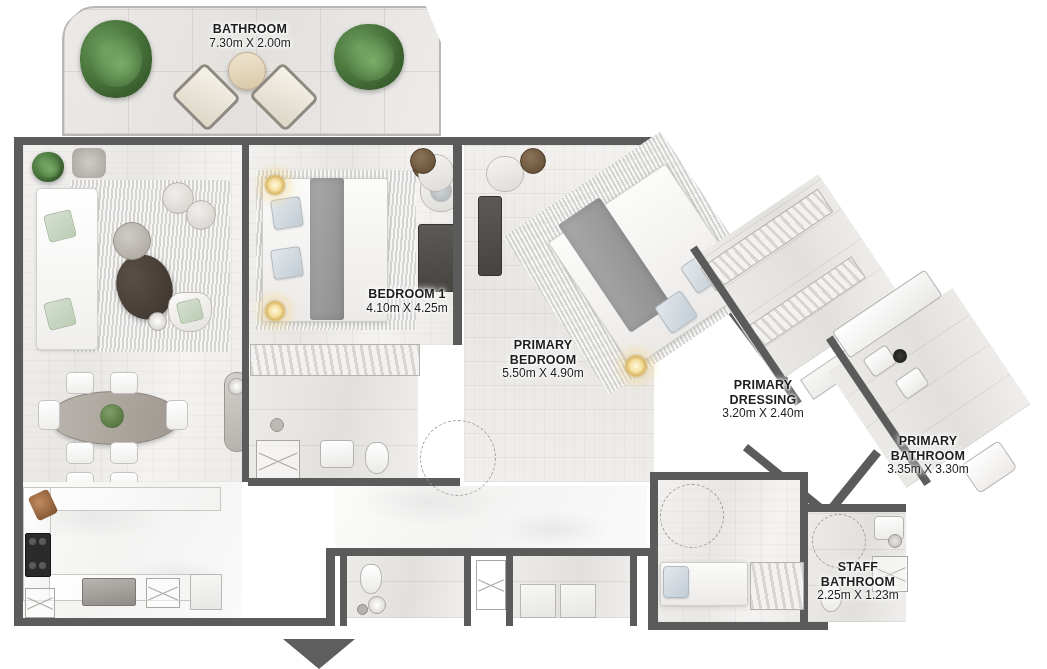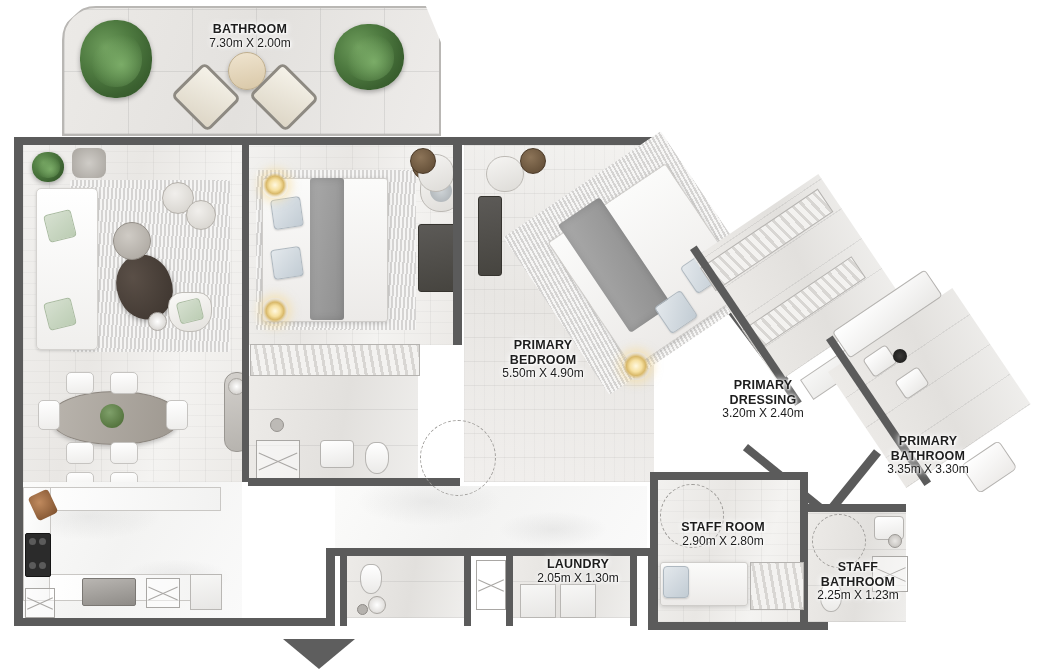--- a/index.html
+++ b/index.html
@@ -249,20 +249,24 @@
   <div class="xbox" style="left:872px;top:556px;width:34px;height:34px;"></div>
   <div class="circ" style="left:888px;top:534px;width:12px;height:12px;background:radial-gradient(circle,#e9e7e4,#bbb8b4);border:1px solid #9a9793;"></div>
 
   <div id="entry-marker" style="left:283px;top:639px;"></div>
 
   <div class="label" style="left:170px;top:22px;width:160px;">
     <span class="nm">BATHROOM</span>
     <span class="dm">7.30m X 2.00m</span>
   </div>
 
+  <div class="label" style="left:327px;top:287px;width:160px;">
+    <span class="nm">BEDROOM 1</span>
+    <span class="dm">4.10m X 4.25m</span>
+  </div>
 
   <div class="label" style="left:473px;top:338px;width:140px;">
     <span class="nm" style="white-space:pre-line;">PRIMARY
 BEDROOM</span>
     <span class="dm">5.50m X 4.90m</span>
   </div>
 
   <div class="label" style="left:693px;top:378px;width:140px;">
     <span class="nm" style="white-space:pre-line;">PRIMARY
 DRESSING</span>
@@ -272,29 +276,21 @@
   <div class="label" style="left:858px;top:434px;width:140px;">
     <span class="nm" style="white-space:pre-line;">PRIMARY
 BATHROOM</span>
     <span class="dm">3.35m X 3.30m</span>
   </div>
 
 
 
 
 
-  <div class="label" style="left:518px;top:557px;width:120px;">
-    <span class="nm">LAUNDRY</span>
-    <span class="dm">2.05m X 1.30m</span>
-  </div>
-
-  <div class="label" style="left:658px;top:520px;width:130px;">
-    <span class="nm">STAFF ROOM</span>
-    <span class="dm">2.90m X 2.80m</span>
-  </div>
+
 
   <div class="label" style="left:793px;top:560px;width:130px;">
     <span class="nm" style="white-space:pre-line;">STAFF
 BATHROOM</span>
     <span class="dm">2.25m X 1.23m</span>
   </div>
 
 </div>
 
 </body></html>

